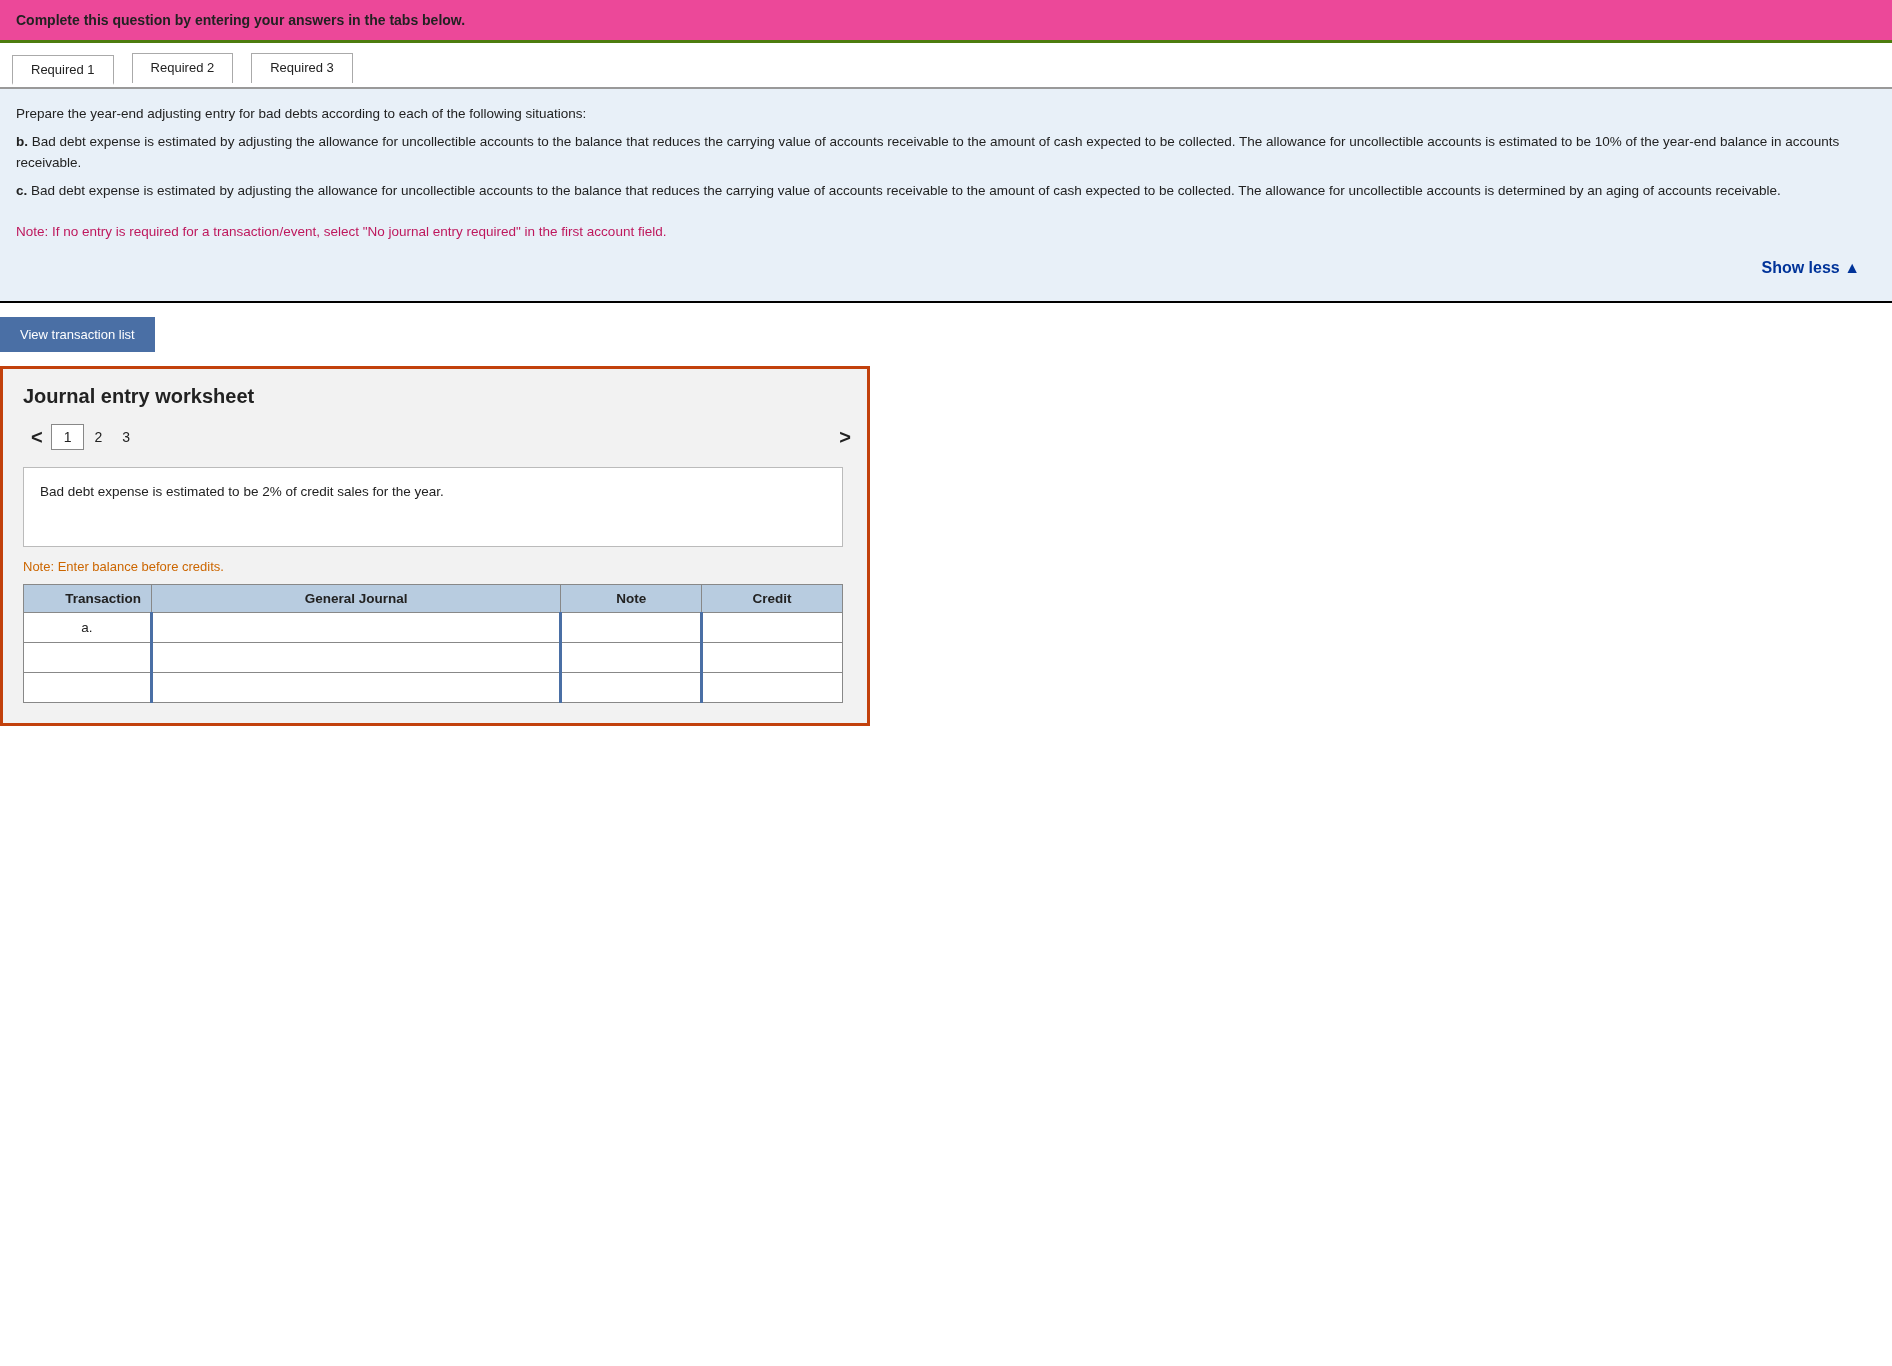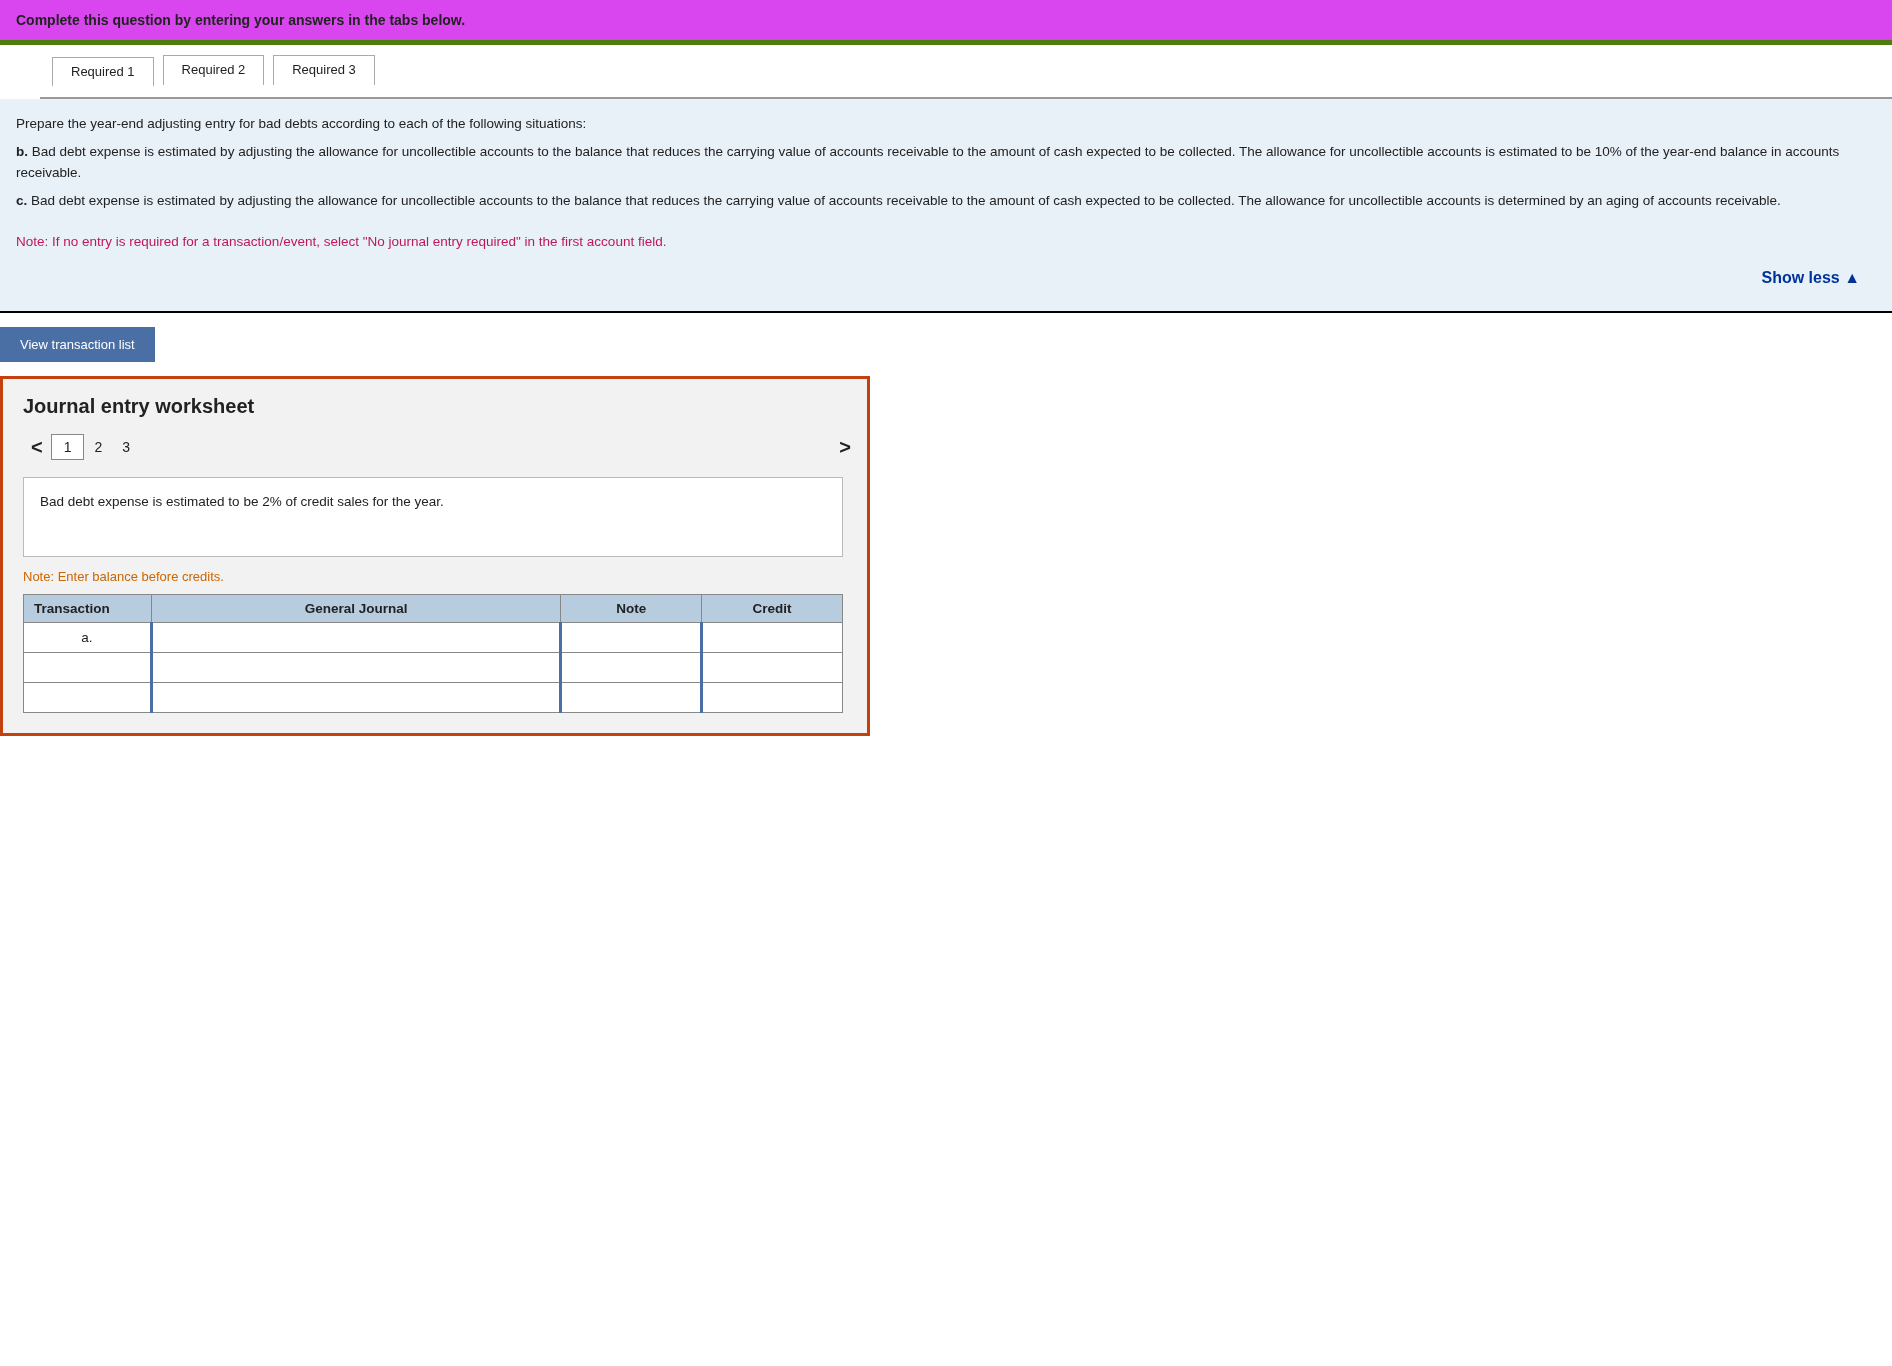--- a/index.html
+++ b/index.html
@@ -4,34 +4,33 @@
   <style>
     * { box-sizing: border-box; margin: 0; padding: 0; }
     body {
       font-family: Arial, sans-serif;
       font-size: 14px;
       background: #fff;
       color: #222;
     }
 
     .instruction-bar {
-      background: #d946ef;
+      background: #ec4899;
       padding: 12px 16px;
       font-weight: bold;
       font-size: 14px;
-      border-bottom: 5px solid #4d7c0f;
+      border-bottom: 3px solid #4d7c0f;
     }
 
     .tabs-row {
       display: flex;
-      gap: 7px;
-      padding: 10px 12px 12px 12px;
+      gap: 16px;
+      padding: 10px 12px 4px 12px;
       border-bottom: 2px solid #999;
       background: #fff;
-      margin-left: 40px;
     }
 
     .tab {
       border: 1px solid #aaa;
       border-bottom: none;
       padding: 6px 18px;
       background: #fff;
       cursor: pointer;
       font-size: 13px;
       margin-right: 2px;
@@ -165,21 +164,21 @@
 
     .journal-table th {
       background: #b8cce0;
       border: 1px solid #888;
       padding: 6px 10px;
       text-align: center;
       font-weight: bold;
     }
 
     .journal-table th.left {
-      text-align: left;
+      text-align: right;
       margin-left: 48px;
     }
 
     .journal-table td {
       border: 1px solid #888;
       padding: 5px 8px;
       background: #fff;
       height: 30px;
     }
 

